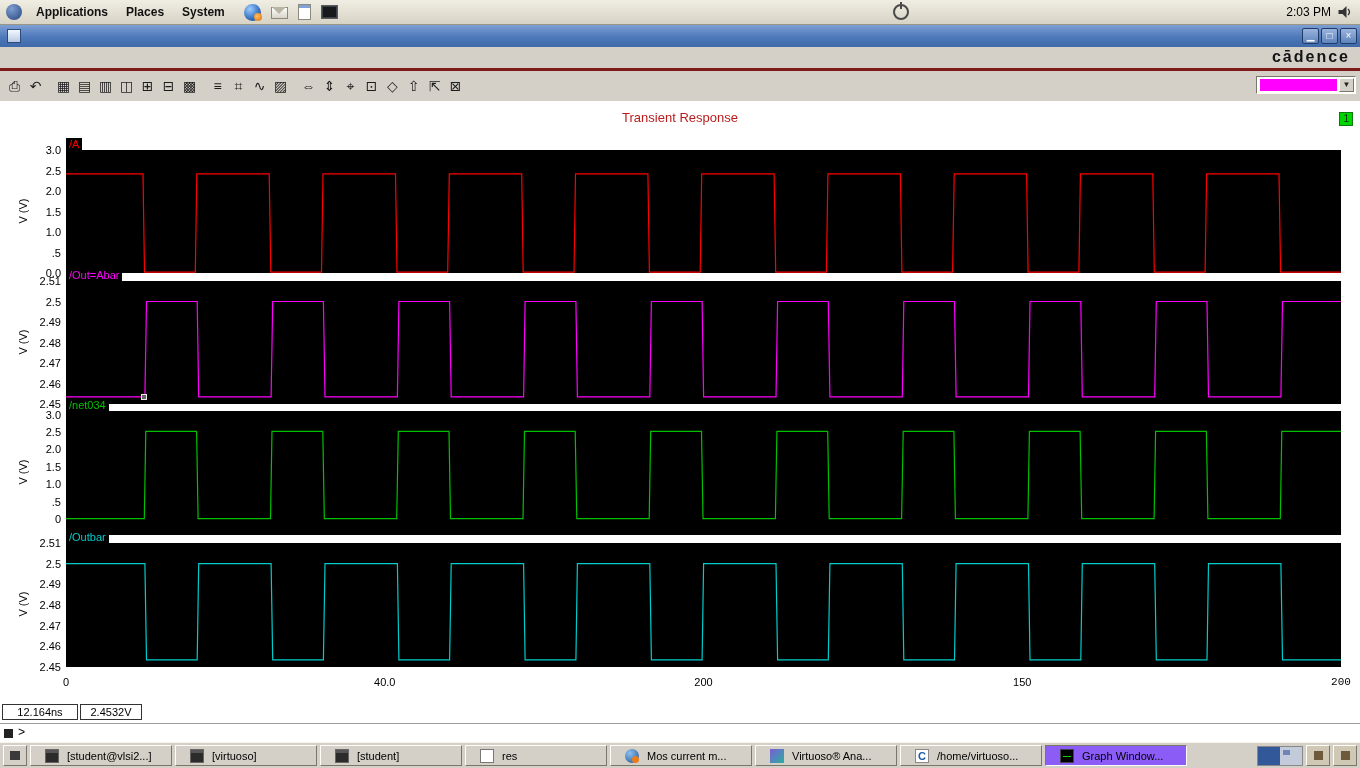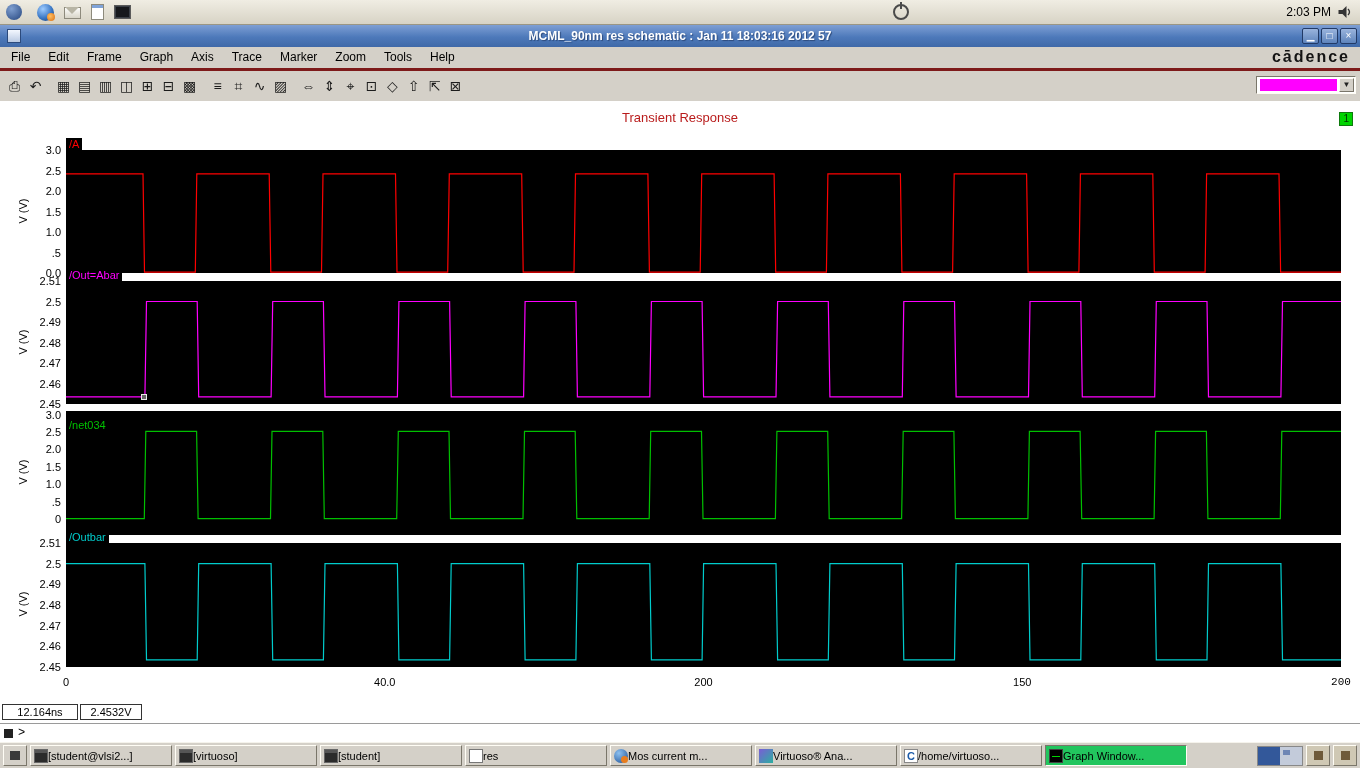--- a/index.html
+++ b/index.html
@@ -62,22 +62,22 @@
 #ro-time{left:2px;width:76px}
 #ro-val{left:80px;width:62px}
 #cmdline{position:absolute;top:622px;left:0;right:0;height:19px;border-top:1px solid #9a9a9a;background:#fff}
 #cmd-icon{position:absolute;left:4px;top:5px;width:9px;height:9px;background:#222}
 #prompt{position:absolute;left:18px;top:2px;font-family:"Liberation Mono","DejaVu Sans Mono",monospace;font-size:12px;color:#000}
 
 
 #taskbar{position:absolute;left:0;right:0;bottom:0;height:26px;background:#d4d0c8;border-top:1px solid #f5f3ec;display:flex;align-items:center;padding:0 3px;gap:3px}
 #show-desktop{width:24px;height:21px;border:1px solid;border-color:#fffdf5 #7a766a #7a766a #fffdf5;background:#d4d0c8;display:flex;align-items:center;justify-content:center;flex:0 0 auto}
 #show-desktop div{width:10px;height:9px;background:#3a3a3a}
-.task-btn{width:142px;height:21px;display:flex;align-items:center;border:1px solid;border-color:#fffdf5 #7a766a #7a766a #fffdf5;background:#d4d0c8;font-size:11px;padding:0 3px;gap:0;overflow:hidden;flex:0 0 auto;cursor:default}
-.task-btn.active{border-color:#7a766a #fffdf5 #fffdf5 #7a766a;background:#22c55e}
+.task-btn{width:142px;height:21px;display:flex;align-items:center;border:1px solid;border-color:#fffdf5 #7a766a #7a766a #fffdf5;background:#d4d0c8;font-size:11px;padding:0 14px;gap:8px;overflow:hidden;flex:0 0 auto;cursor:default}
+.task-btn.active{border-color:#7a766a #fffdf5 #fffdf5 #7a766a;background:#8b5cf6}
 .task-label{overflow:hidden;white-space:nowrap}
 .ticon{width:14px;height:14px;flex:0 0 auto;position:relative}
 .ticon.terminal{background:#2b2b2b;border:1px solid #666;box-shadow:inset 0 3px 0 #555}
 .ticon.window{background:#fff;border:1px solid #777}
 .ticon.browser{border-radius:50%;background:radial-gradient(circle at 35% 30%,#8cc0f0,#1c4f94)}
 .ticon.browser::after{content:"";position:absolute;right:0;bottom:0;width:7px;height:7px;border-radius:50%;background:#e87d1e}
 .ticon.virtuoso{background:linear-gradient(135deg,#7b5cd6,#2bb0a0)}
 .ticon.cadence{background:#fff;border:1px solid #888;color:#1a5aa8;font-weight:bold;font-size:11px;line-height:12px;text-align:center}
 .ticon.cadence::after{content:"C"}
 .ticon.graph{background:#000;border:1px solid #444}
@@ -88,59 +88,51 @@
 .ws.other{background:#c3cbda;position:relative}
 .ws.other::after{content:"";position:absolute;left:3px;top:3px;width:7px;height:5px;background:#6e86b5}
 .applet{width:24px;height:21px;border:1px solid;border-color:#fffdf5 #7a766a #7a766a #fffdf5;background:#cfc8b4;display:flex;align-items:center;justify-content:center;flex:0 0 auto}
 .applet div{width:9px;height:9px;background:#6e5a3a}
 </style>
 </head>
 <body>
 
 <div id="desktop-panel">
   <div class="distro"></div>
+  <div id="desktop-menus" style="display:flex">
+      <span class="d-menu">Applications</span>
+      <span class="d-menu">Places</span>
+      <span class="d-menu">System</span>
+    </div>
   <div id="launchers">
       <div class="ln ln-web-browser"></div>
       <div class="ln ln-email"></div>
       <div class="ln ln-document"></div>
       <div class="ln ln-terminal"></div>
     </div>
   <div id="power-ind"></div>
   <div id="panel-right">
     <span id="clock">2:03 PM</span>
     <svg id="speaker" viewBox="0 0 16 16">
       <polygon points="1,6 5,6 9,2 9,14 5,10 1,10" fill="#333"></polygon>
       <path d="M10.5 5 q3 3 0 6" stroke="#333" stroke-width="1.3" fill="none"></path>
     </svg>
   </div>
 </div>
 
 <div id="titlebar">
   <div id="win-icon"></div>
-  <div id="win-title">MCML_90nm res schematic : Jan 11 18:03:16 2012 57</div>
   <div id="win-controls">
     <div class="wbtn">▁</div>
     <div class="wbtn">□</div>
     <div class="wbtn">×</div>
   </div>
 </div>
 
 <div id="menubar">
-  <div id="win-menus" style="display:flex">
-      <span class="w-menu">File</span>
-      <span class="w-menu">Edit</span>
-      <span class="w-menu">Frame</span>
-      <span class="w-menu">Graph</span>
-      <span class="w-menu">Axis</span>
-      <span class="w-menu">Trace</span>
-      <span class="w-menu">Marker</span>
-      <span class="w-menu">Zoom</span>
-      <span class="w-menu">Tools</span>
-      <span class="w-menu">Help</span>
-    </div>
   <div id="brand">cādence</div>
 </div>
 
 <div id="toolbar">
   <div id="toolbar-icons" style="display:flex">
       <div class="tb-icon">⎙</div>
       <div class="tb-icon">↶</div>
       <div class="tb-icon" style="margin-left: 8px;">▦</div>
       <div class="tb-icon">▤</div>
       <div class="tb-icon">▥</div>
@@ -210,21 +202,21 @@
         <span class="ytick" style="top: 14.9577px;">2.5</span>
         <span class="ytick" style="top: 32.4225px;">2.0</span>
         <span class="ytick" style="top: 49.8873px;">1.5</span>
         <span class="ytick" style="top: 67.3521px;">1.0</span>
         <span class="ytick" style="top: 84.8169px;">.5</span>
         <span class="ytick" style="top: 102.282px;">0</span>
         <div class="plot">
           <svg width="1275" height="124">
             <polyline points="0,107.6 78.3,107.6 79.8,20.3 130.6,20.3 132.1,107.6 204.5,107.6 206.0,20.3 256.8,20.3 258.3,107.6 330.7,107.6 332.3,20.3 383.0,20.3 384.5,107.6 457.0,107.6 458.5,20.3 509.2,20.3 510.8,107.6 583.2,107.6 584.7,20.3 635.5,20.3 637.0,107.6 709.4,107.6 710.9,20.3 761.7,20.3 763.2,107.6 835.6,107.6 837.2,20.3 887.9,20.3 889.4,107.6 961.9,107.6 963.4,20.3 1014.1,20.3 1015.7,107.6 1088.1,107.6 1089.6,20.3 1140.4,20.3 1141.9,107.6 1214.3,107.6 1215.8,20.3 1275,20.3" fill="none" stroke="#00c000" stroke-width="1.2"></polyline>
           </svg>
-          <span class="chip" style="color: rgb(0, 192, 0); margin-top: 20px;">/net034</span>
+          <span class="chip" style="color: rgb(0, 192, 0);">/net034</span>
         </div>
       </div>
       <div class="wave-row" style="top: 442px; height: 124px;">
         <span class="vlab">V (V)</span>
         <span class="ytick" style="top: -6px;">2.51</span>
         <span class="ytick" style="top: 14.6667px;">2.5</span>
         <span class="ytick" style="top: 35.3333px;">2.49</span>
         <span class="ytick" style="top: 56px;">2.48</span>
         <span class="ytick" style="top: 76.6667px;">2.47</span>
         <span class="ytick" style="top: 97.3333px;">2.46</span>

